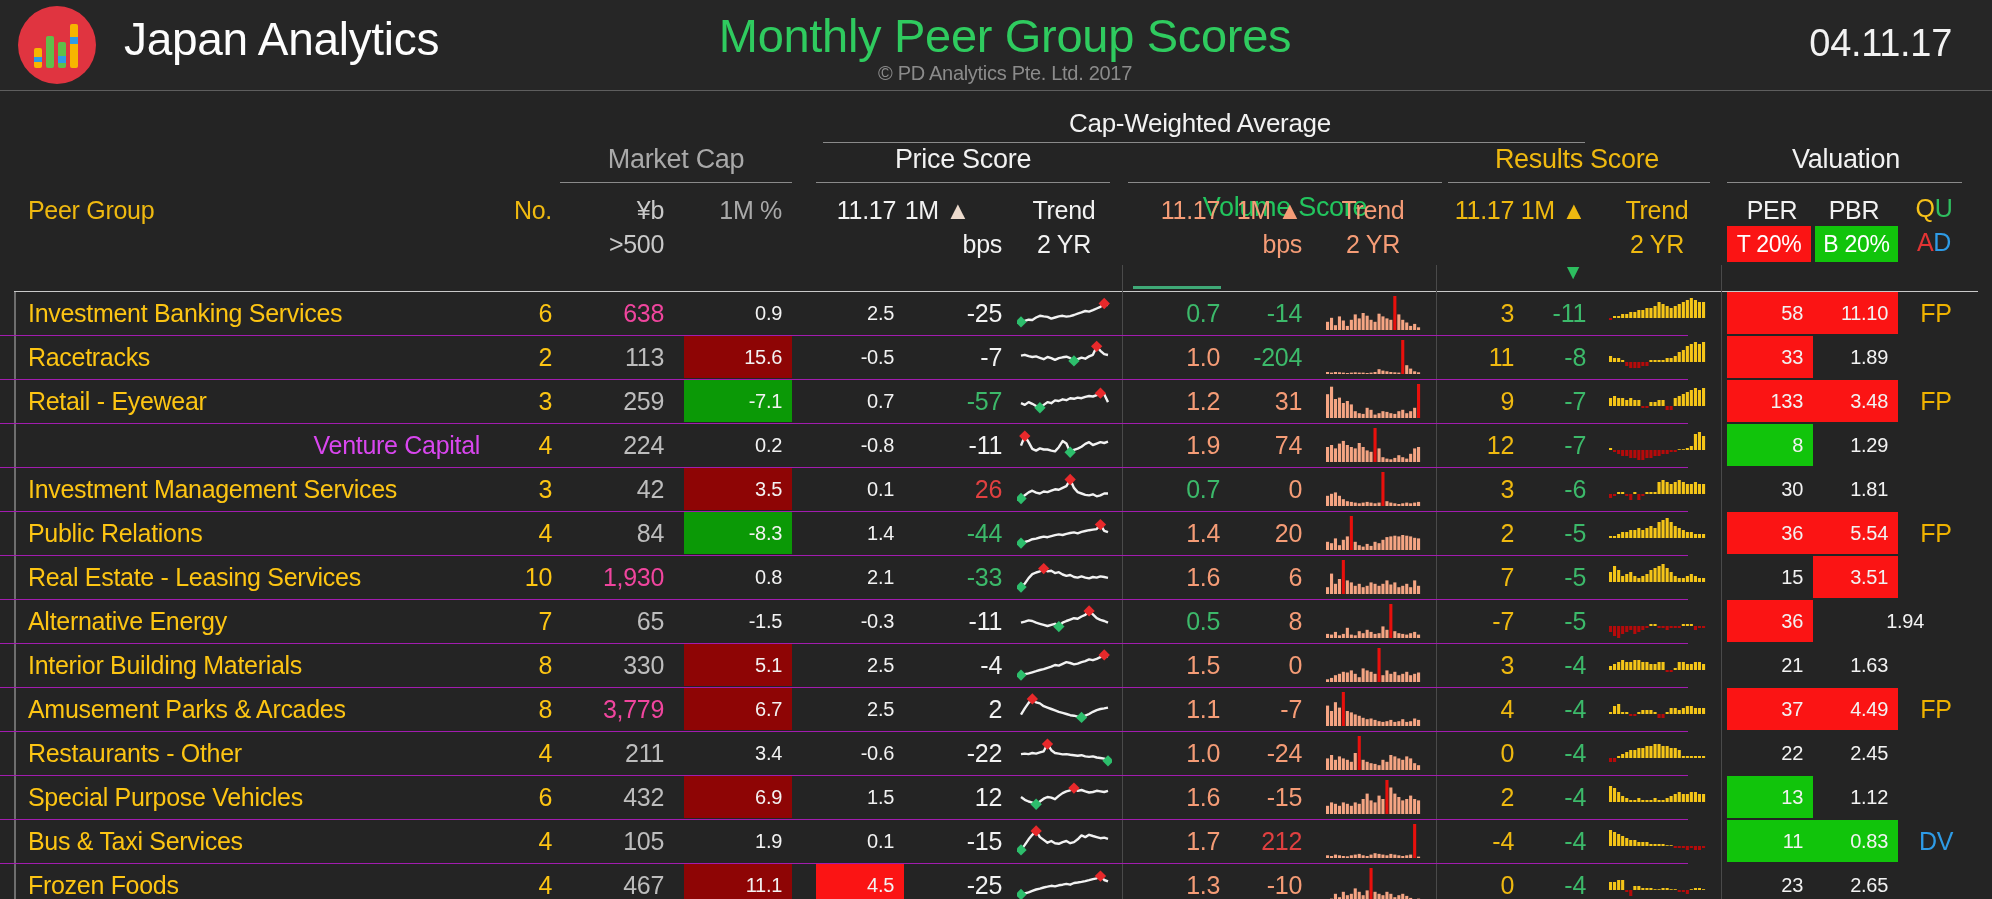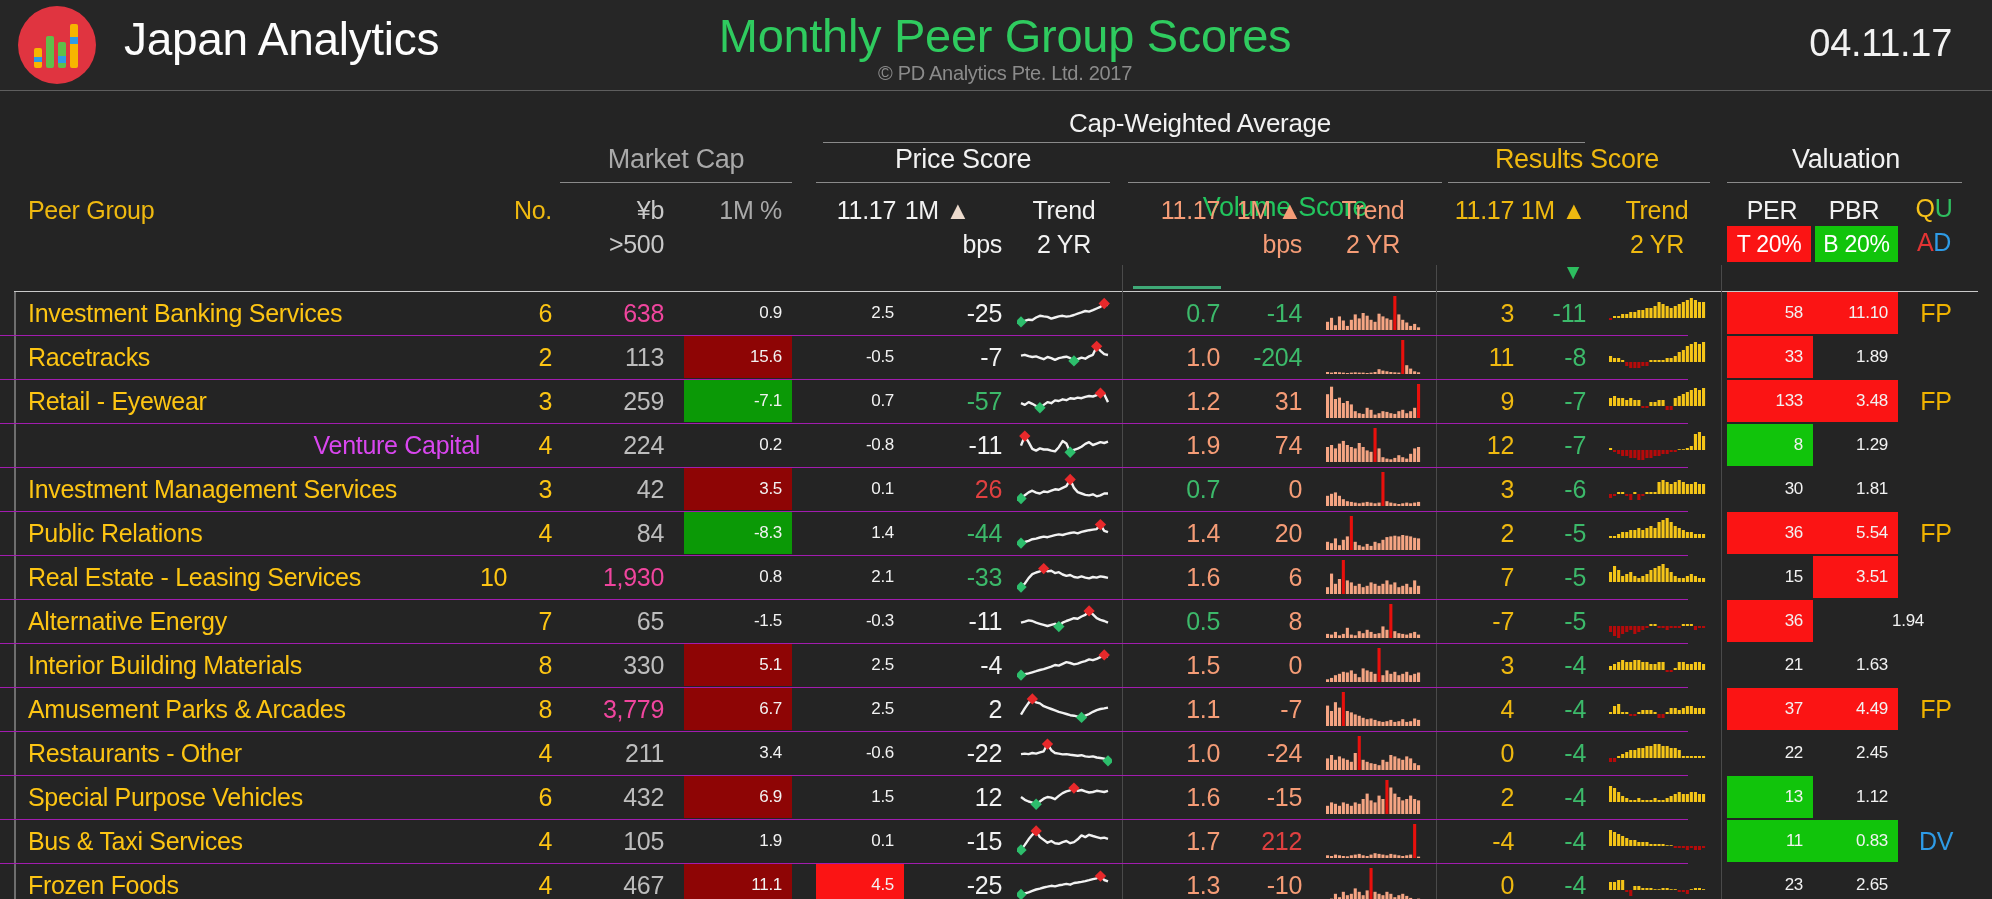--- a/index.html
+++ b/index.html
@@ -21,21 +21,21 @@
   .r{text-align:right;}
   .c{text-align:center;transform:translateX(-50%);}
   .badge{position:absolute;top:136px;height:36px;font-size:23px;color:#fff;display:flex;align-items:center;justify-content:center;}
   #hdr-bottom{position:absolute;left:14px;top:201px;width:1964px;height:1px;background:#c9c9c9;}
   #vol-underline{position:absolute;left:1133px;top:196px;width:88px;height:3px;background:#3fa977;}
   #sort-tri{position:absolute;left:1558px;top:170px;width:30px;text-align:center;font-size:21px;color:#2dbe5f;}
   
   #rows{position:absolute;left:0;top:292px;width:1992px;}
   .row{position:relative;width:1688px;height:43px;border-bottom:1px solid #a21caf;}
   .cell{position:absolute;top:0;height:42px;line-height:42px;font-size:25px;white-space:nowrap;}
-  .boxcell{position:absolute;top:0;height:42px;line-height:42px;font-size:17px;text-align:right;white-space:nowrap;}
+  .boxcell{position:absolute;top:0;height:42px;line-height:42px;font-size:20px;text-align:right;white-space:nowrap;}
   .vsep{position:absolute;width:1px;background:#4a4a4a;top:265px;height:634px;}
   #left-edge{position:absolute;left:14px;top:292px;width:2px;height:607px;background:#6e6e6e;}
   svg{position:absolute;top:0;}
 </style>
 </head>
 <body>
 
 <div id="topbar">
   <div id="logo">
     <div class="bar" style="left:16px;height:20px;background:linear-gradient(#f7b500 45%,#2e9be6 45% 70%,#f7b500 70%);"></div>
@@ -535,21 +535,21 @@
         <rect x="84.9" y="19.0" width="3.1" height="4.0" fill="#f5c518"></rect>
         <rect x="88.9" y="19.0" width="3.1" height="4.0" fill="#f5c518"></rect>
         <rect x="93.0" y="19.0" width="3.1" height="4.0" fill="#f5c518"></rect>
       </svg>
       <div class="boxcell" style="left: 1727px; width: 86px; text-align: right; padding-right: 0px; color: rgb(242, 242, 242); background: rgb(251, 20, 20);"><span style="padding-right:10px">36</span></div>
       <div class="boxcell" style="left: 1813px; width: 85px; text-align: right; padding-right: 0px; color: rgb(242, 242, 242); background: rgb(251, 20, 20);"><span style="padding-right:10px">5.54</span></div>
       <div class="cell" style="left: 1906px; width: 60px; text-align: center; color: rgb(239, 178, 0);">FP</div>
     </div>
     <div class="row">
       <div class="cell" style="left: 28px; width: 460px; text-align: left; color: rgb(253, 197, 19);">Real Estate - Leasing Services</div>
-      <div class="cell" style="left: 480px; width: 72px; text-align: left; color: rgb(253, 197, 19);">10</div>
+      <div class="cell" style="left: 480px; width: 72px; text-align: right; color: rgb(253, 197, 19);">10</div>
       <div class="cell" style="left: 558px; width: 106px; text-align: right; color: rgb(240, 69, 158);">1,930</div>
       <div class="boxcell" style="left: 684px; width: 108px; text-align: right; padding-right: 0px; color: rgb(242, 242, 242);"><span style="padding-right:10px">0.8</span></div>
       <div class="boxcell" style="left: 816px; width: 88px; text-align: right; padding-right: 0px; color: rgb(242, 242, 242);"><span style="padding-right:10px">2.1</span></div>
       <div class="cell" style="left: 912px; width: 90px; text-align: right; color: rgb(60, 185, 106);">-33</div>
       <svg width="95" height="36" style="left: 1017px; top: 3px;">
         <polyline points="4.0,28.1 7.8,24.7 11.6,19.1 15.3,15.2 19.1,13.5 22.9,12.4 26.7,9.6 30.5,12.4 34.3,11.8 38.0,14.1 41.8,13.2 45.6,15.5 49.4,16.9 53.2,16.0 57.0,18.0 60.7,18.6 64.5,17.4 68.3,18.6 72.1,19.4 75.9,18.0 79.7,18.6 83.4,17.4 87.2,18.0 91.0,18.8" fill="none" stroke="#f2f2f2" stroke-width="2.4" stroke-linejoin="round"></polyline>
         <rect x="0" y="24.08" width="8" height="8" fill="#2dbe6c" transform="rotate(45 4 28.08)"></rect>
         <rect x="22.695652173913043" y="5.599999999999998" width="8" height="8" fill="#e8292b" transform="rotate(45 26.695652173913043 9.599999999999998)"></rect>
       </svg>
       <div class="cell" style="left: 1140px; width: 80px; text-align: right; color: rgb(245, 156, 118);">1.6</div>

